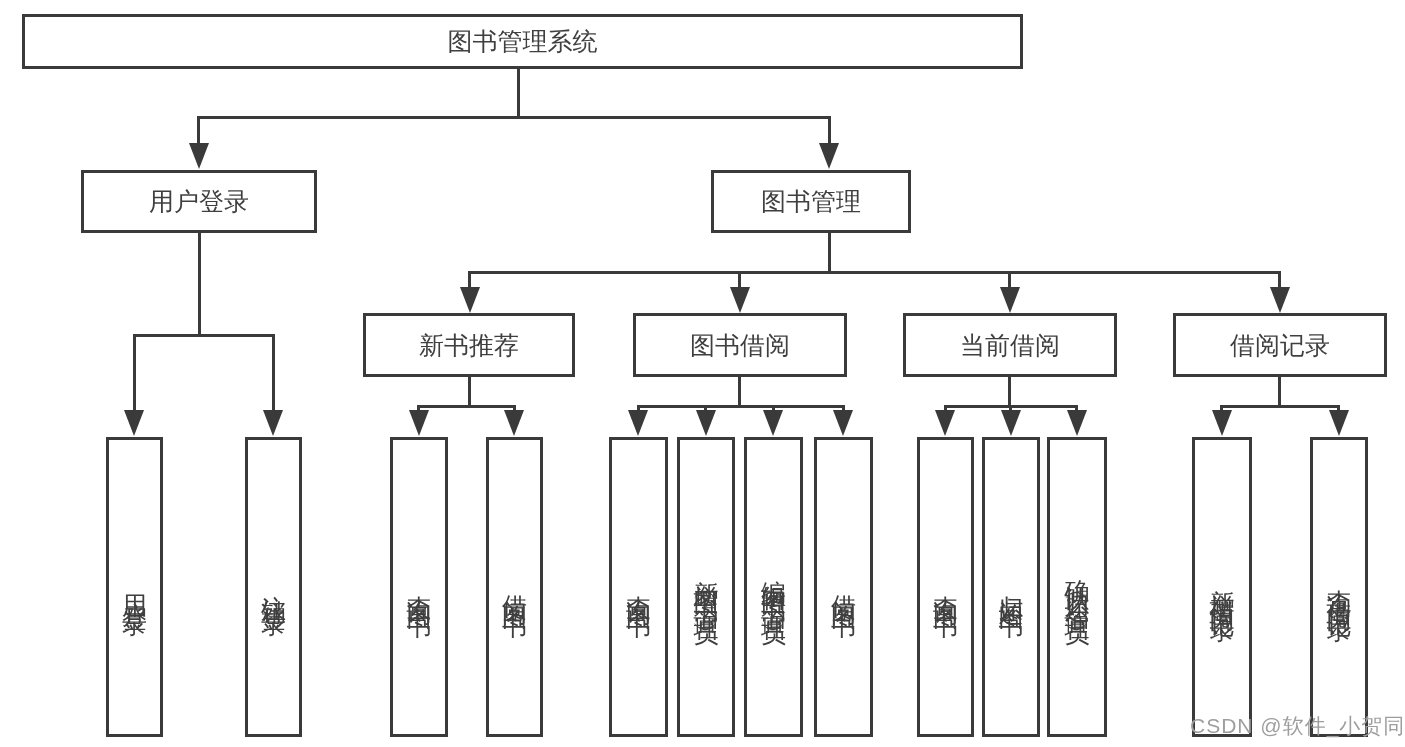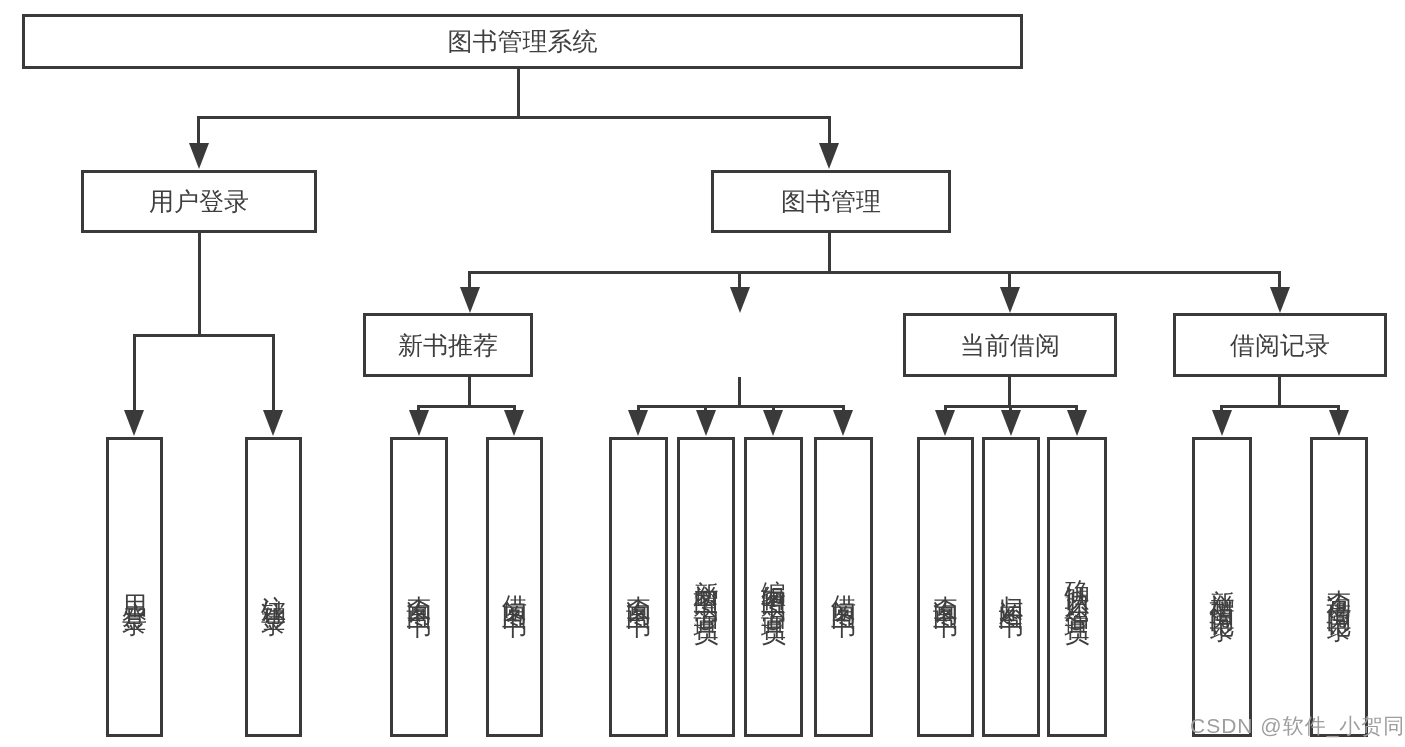--- a/index.html
+++ b/index.html
@@ -67,21 +67,21 @@
   <div class="vline" style="left:517px;top:67px;height:51px"></div>
   <div class="hline" style="left:197px;top:116px;width:634px"></div>
   <div class="vline" style="left:197px;top:116px;height:29px"></div>
   <div class="arrow" style="left:189px;top:143px"></div>
   <div class="vline" style="left:828px;top:116px;height:29px"></div>
   <div class="arrow" style="left:819px;top:143px"></div>
 
   <div class="box" style="left:81px;top:170px;width:236px;height:63px">
     <span>用户登录</span>
   </div>
-  <div class="box" style="left:711px;top:170px;width:240px;height:63px">
+  <div class="box" style="left:711px;top:170px;width:200px;height:63px">
     <span>图书管理</span>
   </div>
 
   <div class="vline" style="left:198px;top:233px;height:103px"></div>
   <div class="hline" style="left:133px;top:334px;width:142px"></div>
   <div class="vline" style="left:133px;top:334px;height:78px"></div>
   <div class="arrow" style="left:124px;top:410px"></div>
   <div class="vline" style="left:272px;top:334px;height:78px"></div>
   <div class="arrow" style="left:263px;top:410px"></div>
 
@@ -89,22 +89,25 @@
   <div class="hline" style="left:468px;top:271px;width:813px"></div>
   <div class="vline" style="left:468px;top:271px;height:18px"></div>
   <div class="arrow" style="left:460px;top:287px"></div>
   <div class="vline" style="left:738px;top:271px;height:18px"></div>
   <div class="arrow" style="left:730px;top:287px"></div>
   <div class="vline" style="left:1008px;top:271px;height:18px"></div>
   <div class="arrow" style="left:1000px;top:287px"></div>
   <div class="vline" style="left:1278px;top:271px;height:18px"></div>
   <div class="arrow" style="left:1270px;top:287px"></div>
 
-  <div class="box" style="left:363px;top:313px;width:170px;height:64px">
+  <div class="box" style="left:363px;top:313px;width:212px;height:64px">
     <span>新书推荐</span>
+  </div>
+  <div class="box" style="left:633px;top:313px;width:214px;height:64px">
+    <span>图书借阅</span>
   </div>
   <div class="box" style="left:1173px;top:313px;width:214px;height:64px">
     <span>借阅记录</span>
   </div>
   <div class="box" style="left:903px;top:313px;width:214px;height:64px">
     <span>当前借阅</span>
   </div>
 
   <div class="vline" style="left:468px;top:377px;height:31px"></div>
   <div class="hline" style="left:417px;top:405px;width:99px"></div>

